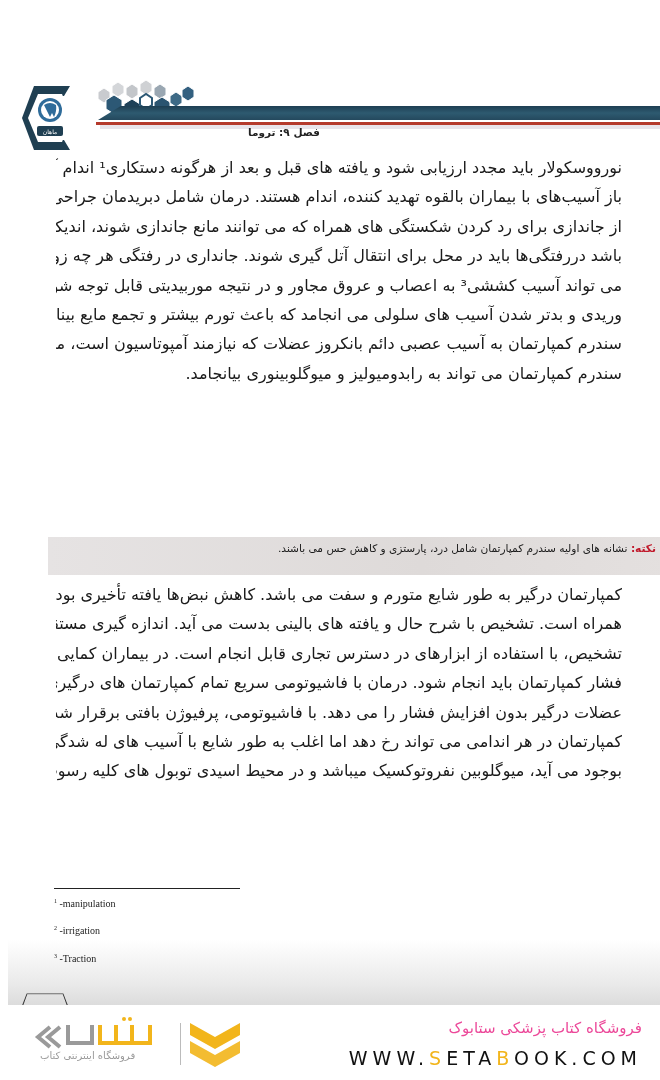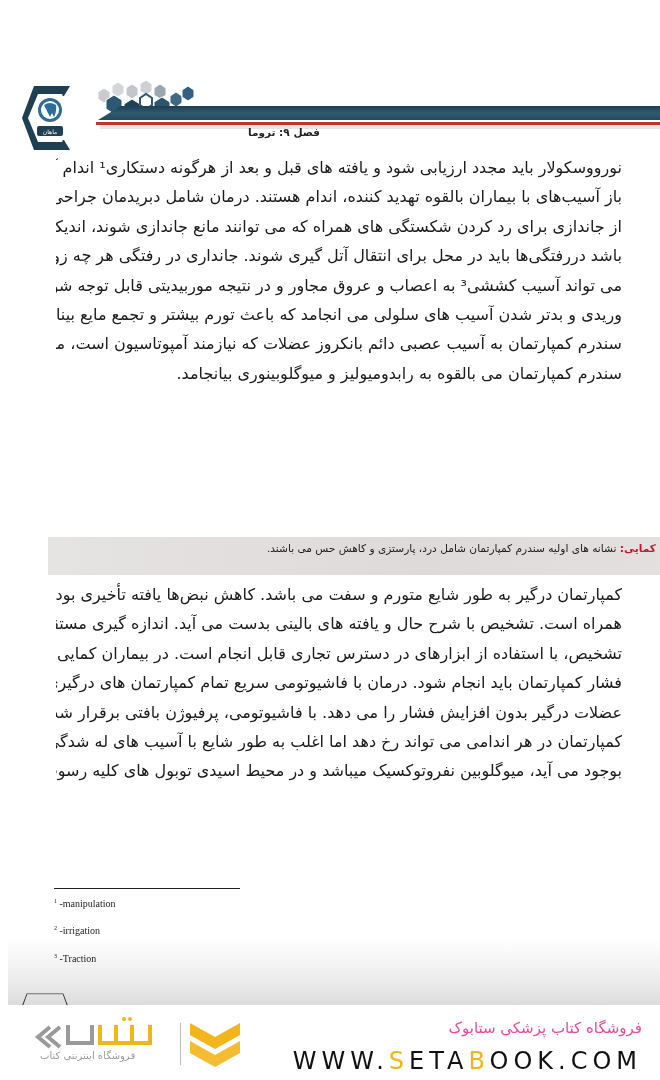--- a/index.html
+++ b/index.html
@@ -75,21 +75,21 @@
     }
 
     
     .footer { position: absolute; left: 0; top: 1005px; width: 660px; height: 75px; background: #ffffff; }
     .store-name {
       position: absolute; right: 18px; top: 14px; direction: rtl;
       font-family: "DejaVu Sans", sans-serif; font-size: 15px; color: #ec4899;
     }
     .store-url {
       position: absolute; right: 18px; top: 42px;
-      font-family: "DejaVu Sans", sans-serif; font-size: 24px; letter-spacing: 5px; color: #111;
+      font-family: "DejaVu Sans", sans-serif; font-size: 19px; letter-spacing: 5px; color: #111;
     }
     .store-url .acc { color: #f2b51b; }
     .brand-logo { position: absolute; left: 30px; top: 10px; width: 230px; height: 60px; }
     .brand-sub {
       position: absolute; left: 40px; top: 45px; direction: rtl;
       font-family: "DejaVu Sans", sans-serif; font-size: 10px; color: #9a9a9a;
     }
     .brand-divider { position: absolute; left: 180px; top: 18px; width: 1px; height: 42px; background: #bbb; }
   </style>
 </head>
@@ -129,26 +129,26 @@
   </div>
 
   <div class="body-text">
     <span class="line">نورووسکولار باید مجدد ارزیابی شود و یافته های قبل و بعد از هرگونه دستکاری¹ اندام آسیب دیده مستند شوند. شکستگی های</span>
     <span class="line">باز آسیب‌های با بیماران بالقوه تهدید کننده، اندام هستند. درمان شامل دبریدمان جراحی زودهنگام بافت‌های مرده، شستشوی</span>
     <span class="line">از جاندازی برای رد کردن شکستگی های همراه که می توانند مانع جاندازی شوند، اندیکاسیون دارد. در رفتگی طولانی مدت</span>
     <span class="line">باشد دررفتگی‌ها باید در محل برای انتقال آتل گیری شوند. جانداری در رفتگی هر چه زودتر باید انجام شود. تصویربرداری پیش</span>
     <span class="line">می تواند آسیب کششی³ به اعصاب و عروق مجاور و در نتیجه موربیدیتی قابل توجه شوند. سندرم کمپارتمان در اندام پس از</span>
     <span class="line">وریدی و بدتر شدن آسیب های سلولی می انجامد که باعث تورم بیشتر و تجمع مایع بینابینی می شود. در صورت عدم درمان،</span>
     <span class="line">سندرم کمپارتمان به آسیب عصبی دائم بانکروز عضلات که نیازمند آمپوتاسیون است، منتج می شود. آسیب عضلات مرتبط با</span>
-    <span class="line last">سندرم کمپارتمان می بالقوه به رابدومیولیز و میوگلوبینوری بیانجامد.</span>
+    <span class="line last">سندرم کمپارتمان می تواند به رابدومیولیز و میوگلوبینوری بیانجامد.</span>
   </div>
 
   <div class="note-box">
     <div class="note-text">
-      <span class="note-label">کمایی:</span><span> نشانه های اولیه سندرم کمپارتمان شامل درد، پارستزی و کاهش حس می باشند.</span>
+      <span class="note-label">نکته:</span><span> نشانه های اولیه سندرم کمپارتمان شامل درد، پارستزی و کاهش حس می باشند.</span>
     </div>
   </div>
 
   <div class="body-text body-text-2">
     <span class="line">کمپارتمان درگیر به طور شایع متورم و سفت می باشد. کاهش نبض‌ها یافته تأخیری بوده، و اغلب با ایسکمی غیر قابل برگشت</span>
     <span class="line">همراه است. تشخیص با شرح حال و یافته های بالینی بدست می آید. اندازه گیری مستقیم فشار کمپارتمان، در صورت ابهام در</span>
     <span class="line">تشخیص، با استفاده از ابزارهای در دسترس تجاری قابل انجام است. در بیماران کمایی یا با آسیب مغزی، اندازه گیری مستقیم</span>
     <span class="line">فشار کمپارتمان باید انجام شود. درمان با فاشیوتومی سریع تمام کمپارتمان های درگیری می باشد. فاشیوتومی اجازه تورم</span>
     <span class="line">عضلات درگیر بدون افزایش فشار را می دهد. با فاشیوتومی، پرفیوژن بافتی برقرار شده و آسیب ثانویه کاهش می یابد، سندرم</span>
     <span class="line">کمپارتمان در هر اندامی می تواند رخ دهد اما اغلب به طور شایع با آسیب های له شدگی Crush در ساق پا بدون شکستگی</span>

